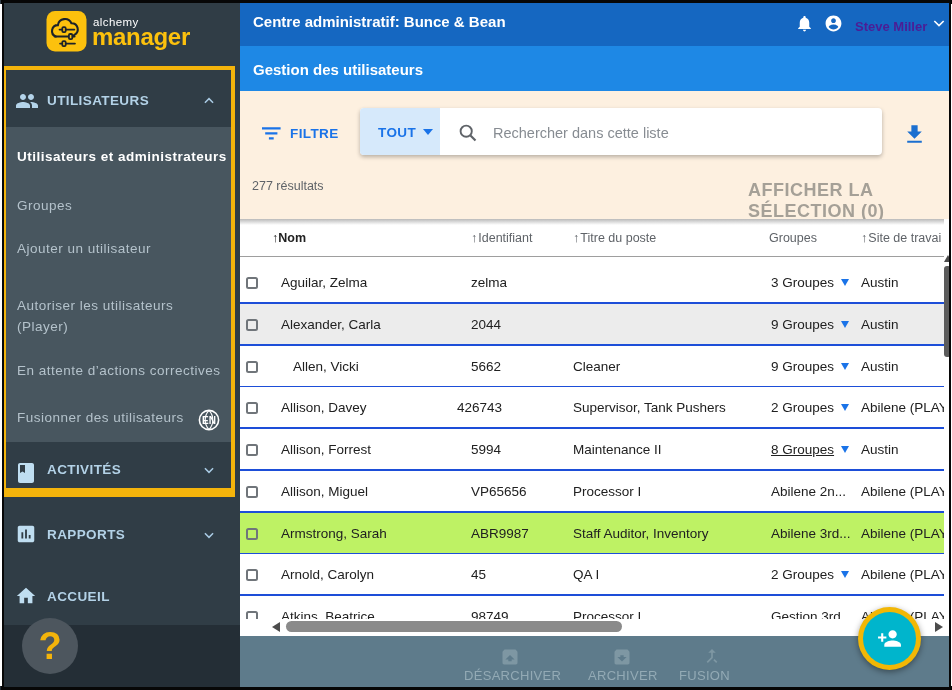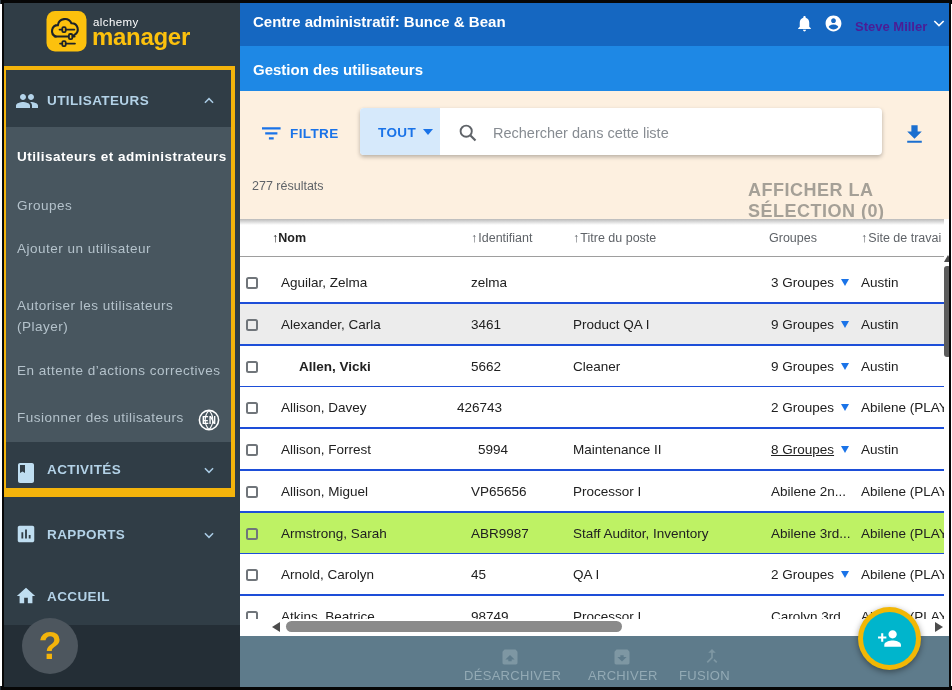--- a/index.html
+++ b/index.html
@@ -159,44 +159,44 @@
   <div class="row" style="top:262px; background:#fff;">
         <div class="cb"></div>
         <div class="cell" style="left:41px;">Aguilar, Zelma</div>
         <div class="cell" style="left:231px;">zelma</div>
         <div class="cell" style="left:531px;">3 Groupes<span class="tri"></span></div>
         <div class="cell" style="left:621px;">Austin</div>
       </div>
   <div class="row" style="top:304px; background:#ececec;">
         <div class="cb"></div>
         <div class="cell" style="left:41px;">Alexander, Carla</div>
-        <div class="cell" style="left:231px;">3461</div>
-        <div class="cell" style="left:333px;">Product QA I</div>
+        <div class="cell" style="left:231px;">2044</div>
         <div class="cell" style="left:531px;">9 Groupes<span class="tri"></span></div>
         <div class="cell" style="left:621px;">Austin</div>
       </div>
   <div class="row" style="top:346px; background:#fff;">
         <div class="cb"></div>
-        <div class="cell" style="left:59px;font-weight:bold;">Allen, Vicki</div>
+        <div class="cell" style="left:53px;">Allen, Vicki</div>
         <div class="cell" style="left:231px;">5662</div>
         <div class="cell" style="left:333px;">Cleaner</div>
         <div class="cell" style="left:531px;">9 Groupes<span class="tri"></span></div>
         <div class="cell" style="left:621px;">Austin</div>
       </div>
   <div class="row" style="top:387px; background:#fff;">
         <div class="cb"></div>
         <div class="cell" style="left:41px;">Allison, Davey</div>
         <div class="cell" style="left:217px;">426743</div>
+        <div class="cell" style="left:333px;">Supervisor, Tank Pushers</div>
         <div class="cell" style="left:531px;">2 Groupes<span class="tri"></span></div>
         <div class="cell" style="left:621px;">Abilene (PLAY</div>
       </div>
   <div class="row" style="top:429px; background:#fff;">
         <div class="cb"></div>
         <div class="cell" style="left:41px;">Allison, Forrest</div>
-        <div class="cell" style="left:238px;">5994</div>
+        <div class="cell" style="left:231px;">5994</div>
         <div class="cell" style="left:333px;">Maintenance II</div>
         <div class="cell" style="left:531px;text-decoration:underline;">8 Groupes<span class="tri"></span></div>
         <div class="cell" style="left:621px;">Austin</div>
       </div>
   <div class="row" style="top:471px; background:#fff;">
         <div class="cb"></div>
         <div class="cell" style="left:41px;">Allison, Miguel</div>
         <div class="cell" style="left:231px;">VP65656</div>
         <div class="cell" style="left:333px;">Processor I</div>
         <div class="cell" style="left:531px;">Abilene 2n...</div>
@@ -216,21 +216,21 @@
         <div class="cell" style="left:231px;">45</div>
         <div class="cell" style="left:333px;">QA I</div>
         <div class="cell" style="left:531px;">2 Groupes<span class="tri"></span></div>
         <div class="cell" style="left:621px;">Abilene (PLAY</div>
       </div>
   <div class="row" style="top:596px; background:#fff;">
         <div class="cb"></div>
         <div class="cell" style="left:41px;">Atkins, Beatrice</div>
         <div class="cell" style="left:231px;">98749</div>
         <div class="cell" style="left:333px;">Processor I</div>
-        <div class="cell" style="left:531px;">Carolyn 3rd</div>
+        <div class="cell" style="left:531px;">Gestion 3rd</div>
         <div class="cell" style="left:621px;">Abilene (PLAY</div>
       </div>
   </div>
 
   <div class="abs" style="left:240px; top:619px; width:705px; height:17px; background:#fff;"></div>
   <div class="abs" style="left:272px; top:622px; width:0; height:0; border-top:5px solid transparent; border-bottom:5px solid transparent; border-right:8px solid #4c4c4c;"></div>
   <div class="abs" style="left:935px; top:622px; width:0; height:0; border-top:5px solid transparent; border-bottom:5px solid transparent; border-left:8px solid #4c4c4c;"></div>
   <div class="abs" style="left:286px; top:621px; width:336px; height:11px; background:#8a8a8a; border-radius:6px;"></div>
 
   <div class="abs" style="left:944px; top:219px; width:6px; height:400px; background:#fff;"></div>

